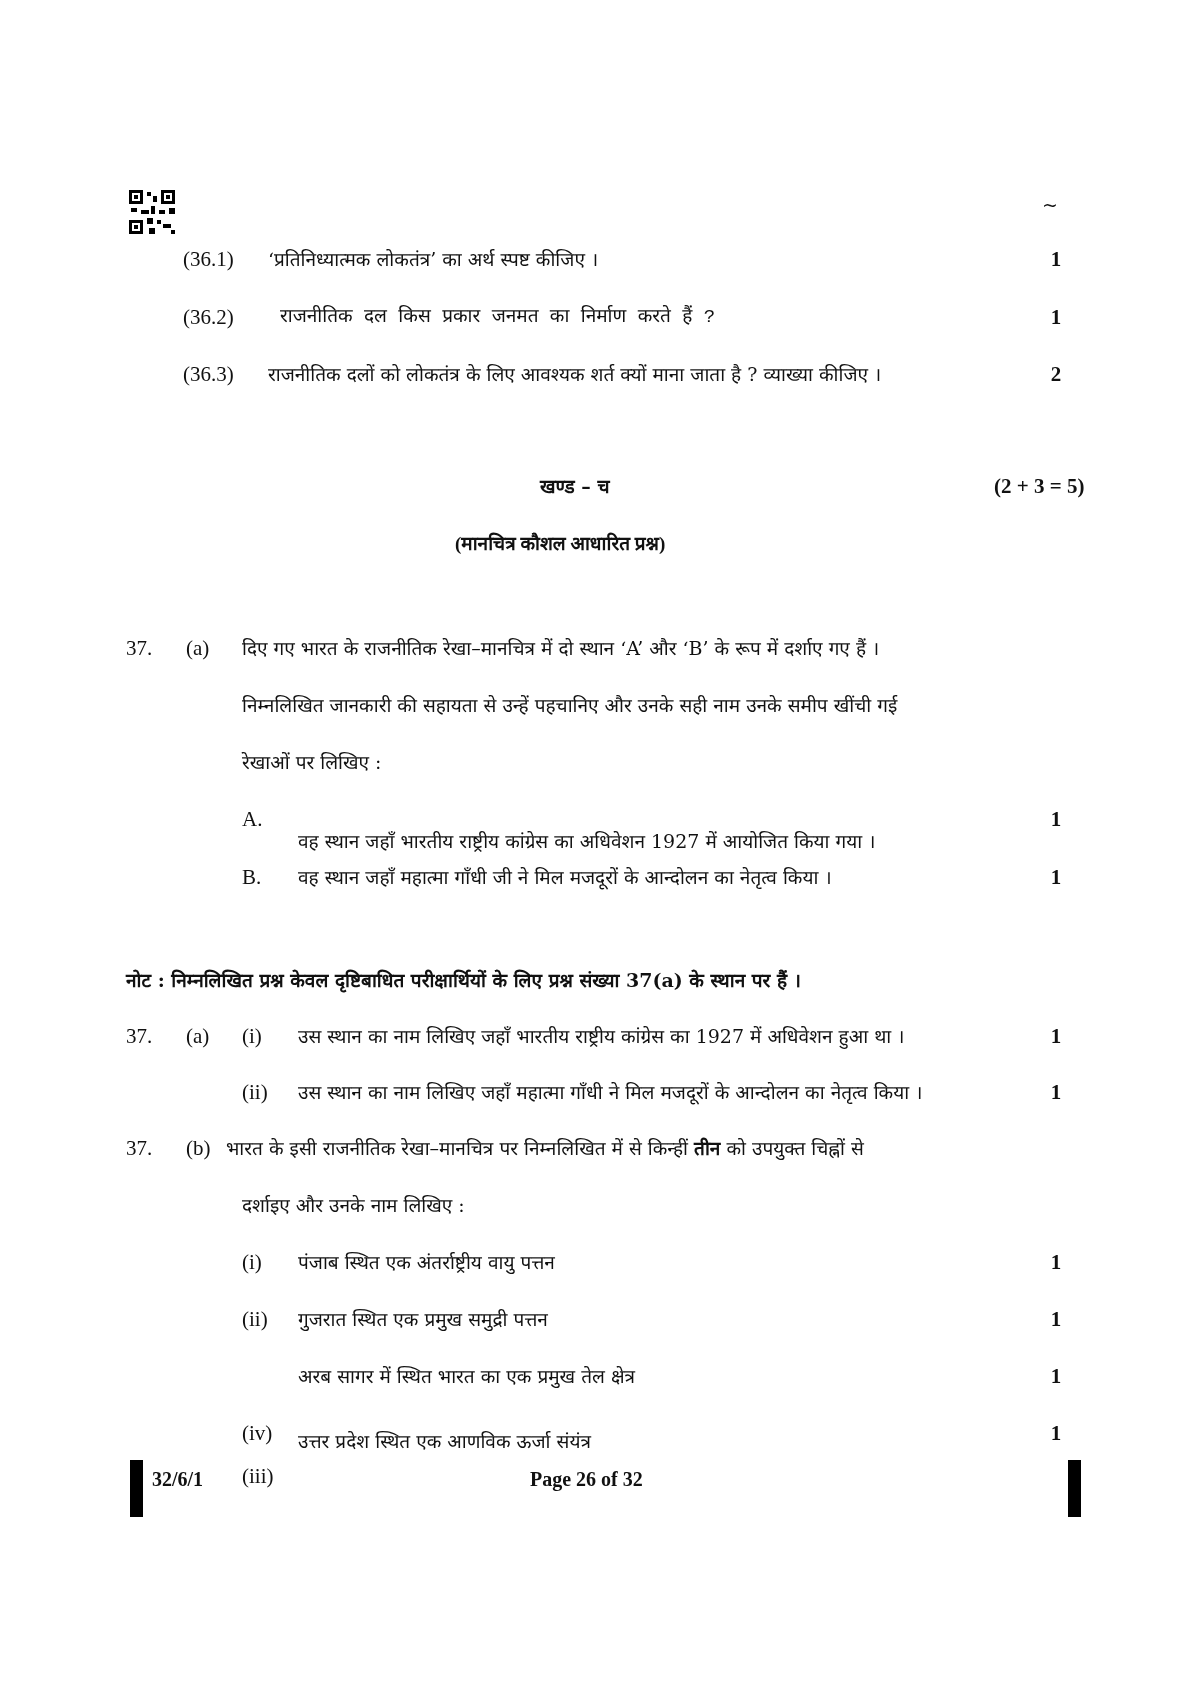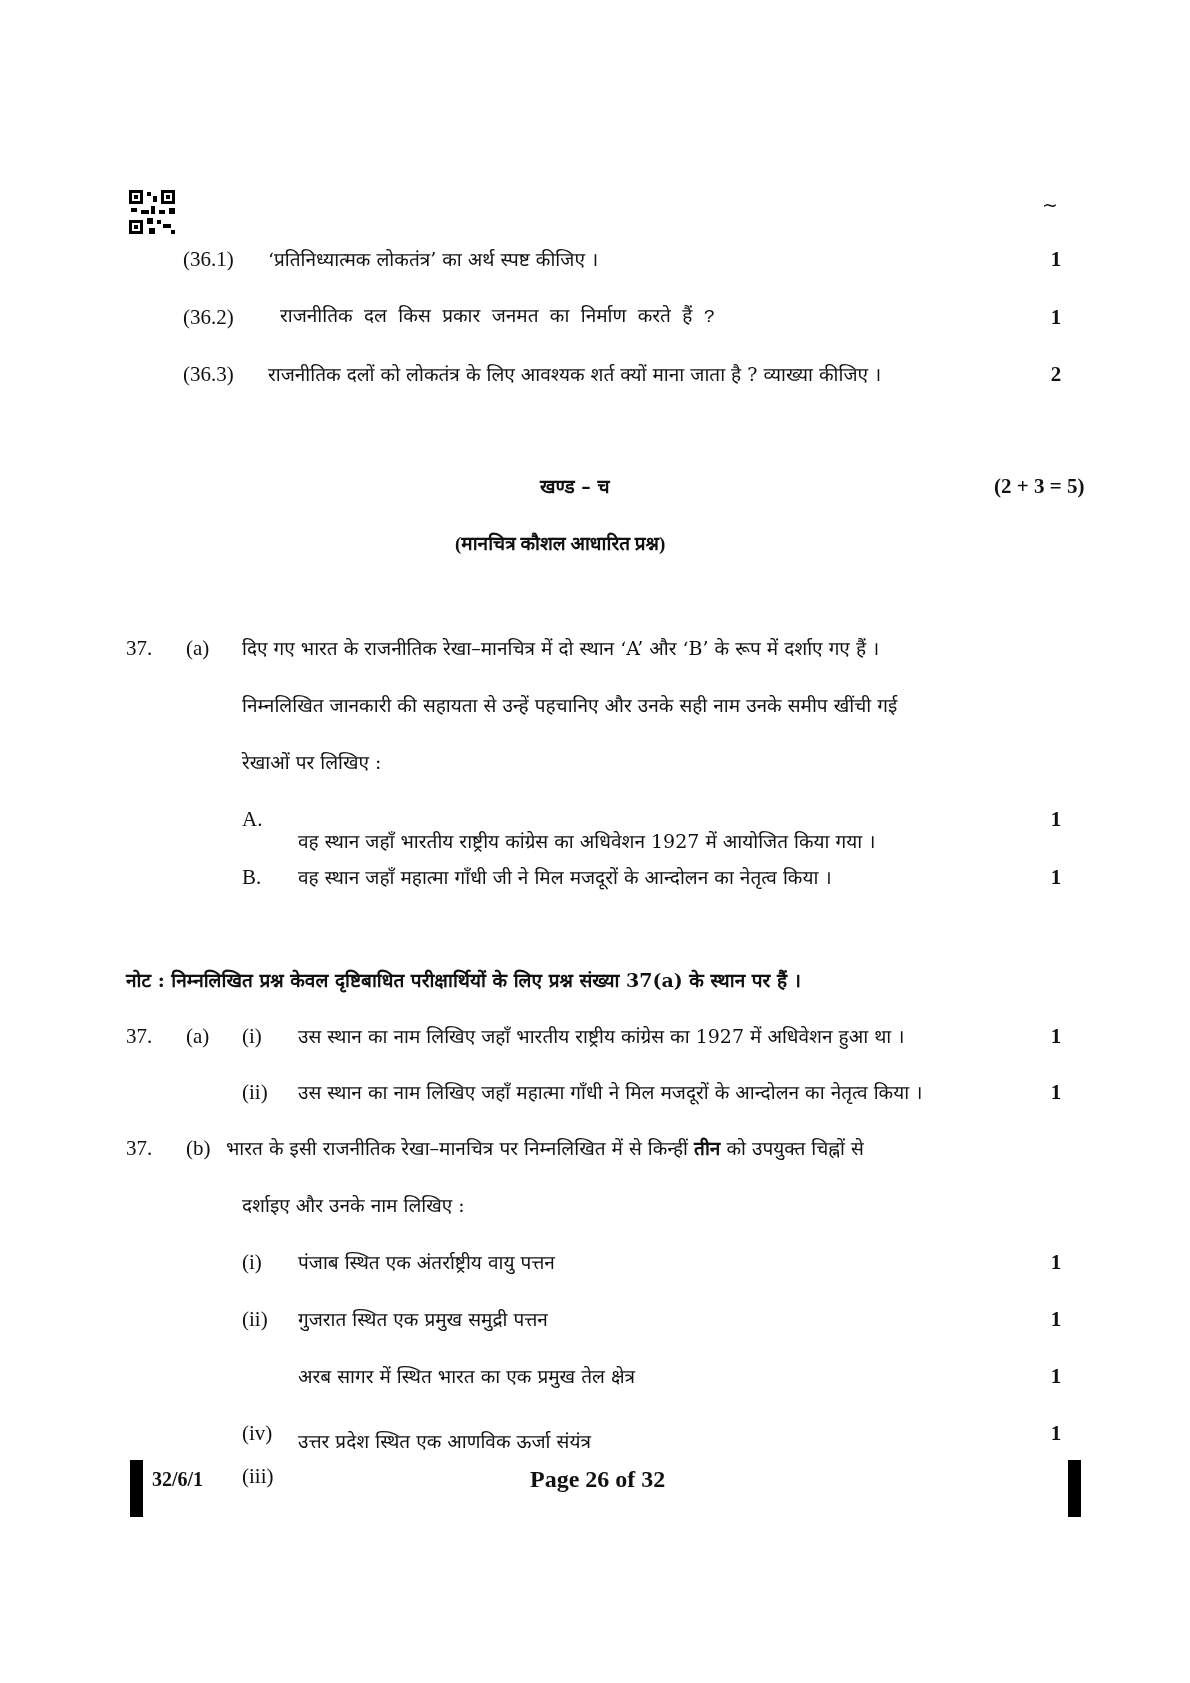--- a/index.html
+++ b/index.html
@@ -111,14 +111,14 @@
   <div class="abs txt" style="left:298px;top:1364px;">अरब सागर में स्थित भारत का एक प्रमुख तेल क्षेत्र</div>
   <div class="mark" style="top:1364px;">1</div>
 
   <div class="abs txt num" style="left:242px;top:1421px;">(iv)</div>
   <div class="abs txt" style="left:298px;top:1421px;margin-top:8px;">उत्तर प्रदेश स्थित एक आणविक ऊर्जा संयंत्र</div>
   <div class="mark" style="top:1421px;">1</div>
 </div>
 
 <div class="bar" style="left:130px;top:1460px;width:13px;height:57px;"></div>
 <div class="abs txt bold num" style="left:152px;top:1467px;font-size:20px;">32/6/1</div>
-<div class="abs txt bold num" style="left:530px;top:1467px;font-size:24px;">Page 26 of 32</div>
+<div class="abs txt bold num" style="left:530px;top:1467px;font-size:20px;">Page 26 of 32</div>
 <div class="bar" style="left:1068px;top:1460px;width:13px;height:57px;"></div>
 
 </body></html>

